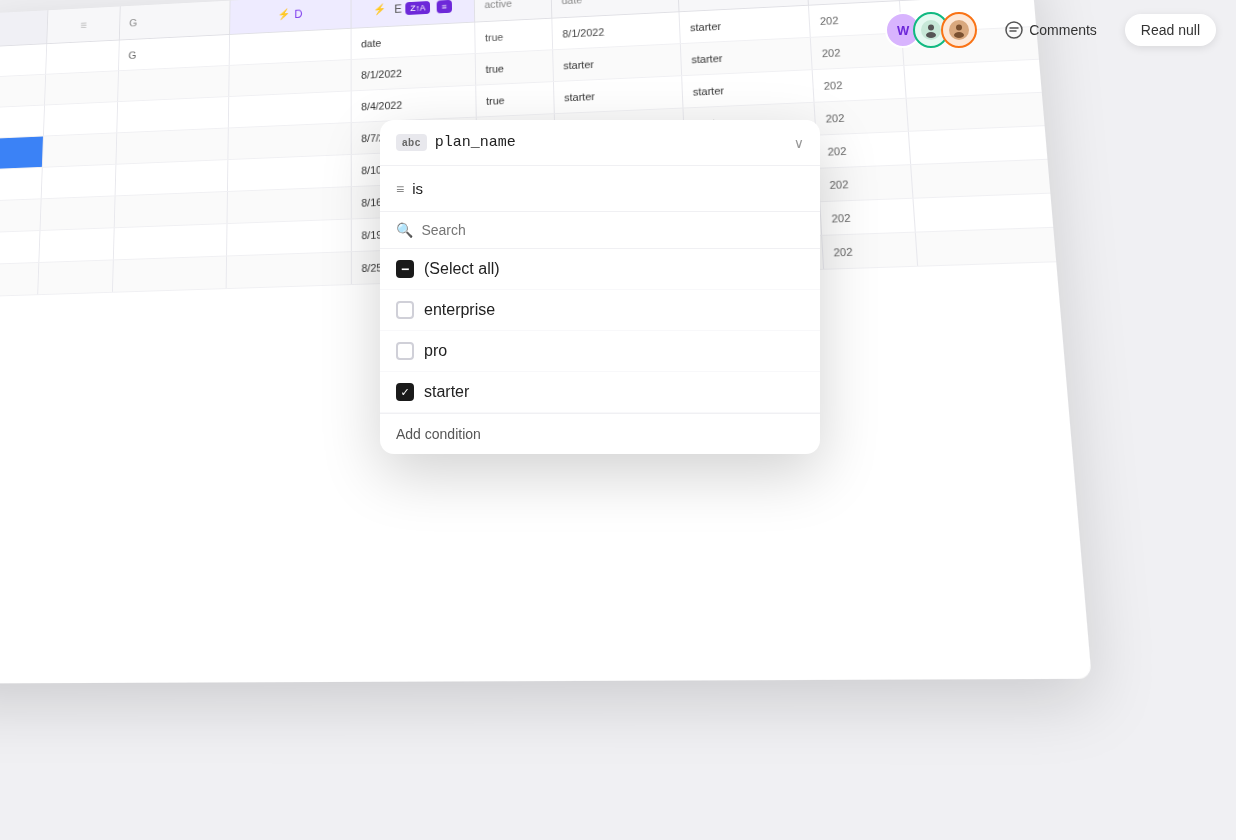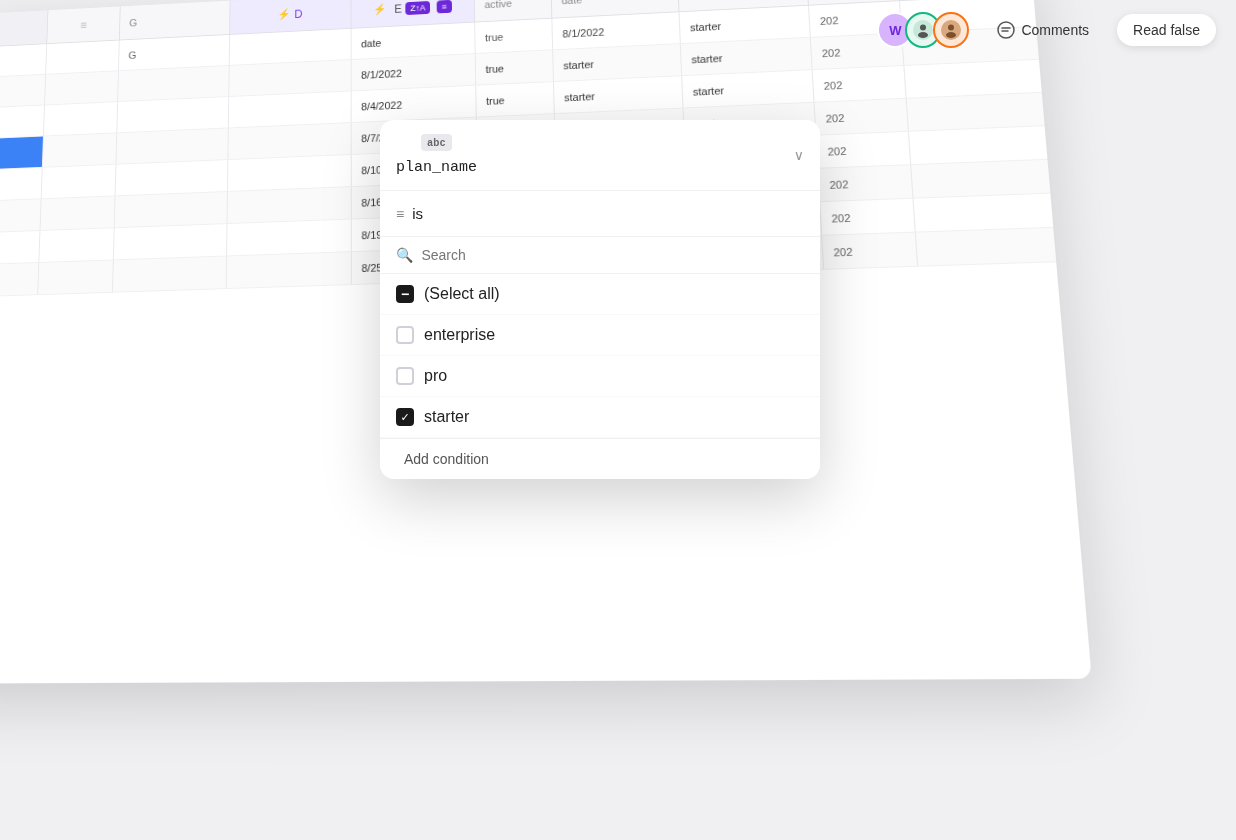--- a/index.html
+++ b/index.html
@@ -182,21 +182,20 @@
       align-items: center;
       justify-content: space-between;
       padding: 14px 16px;
       border-bottom: 1px solid #f0f0f3;
     }
 
     .field-selector-left {
       display: flex;
       align-items: center;
       gap: 8px;
-      flex-direction: column;
     }
 
     .abc-badge {
       background: #e8e8ed;
       color: #666;
       font-size: 10px;
       font-weight: 600;
       padding: 3px 6px;
       border-radius: 4px;
       letter-spacing: 0.5px;
@@ -303,21 +302,21 @@
 
     .option-label {
       font-size: 16px;
       color: #222;
     }
 
     .filter-footer {
       display: flex;
       align-items: center;
       justify-content: space-between;
-      padding: 12px 24px;
+      padding: 12px 16px;
       border-top: 1px solid #f0f0f3;
     }
 
     .add-condition-btn {
       font-size: 14px;
       color: #555;
       cursor: pointer;
       background: none;
       border: none;
       padding: 0;
@@ -504,21 +503,21 @@
 
   <div class="comments-btn">
     <svg width="18" height="18" viewBox="0 0 18 18" fill="none">
       <circle cx="9" cy="9" r="8" stroke="#555" stroke-width="1.5" fill="none"></circle>
       <path d="M5 7h8M5 10h6" stroke="#555" stroke-width="1.5" stroke-linecap="round"></path>
     </svg>
     <span>Comments</span>
   </div>
 
   <div class="read-only-badge">
-    <span>Read false</span>
+    <span>Read null</span>
   </div>
 </div>
 
 <div class="filter-panel">
 
   <div class="filter-field-selector">
     <div class="field-selector-left">
       <span class="abc-badge">abc</span>
       <span class="field-name">plan_name</span>
     </div>

